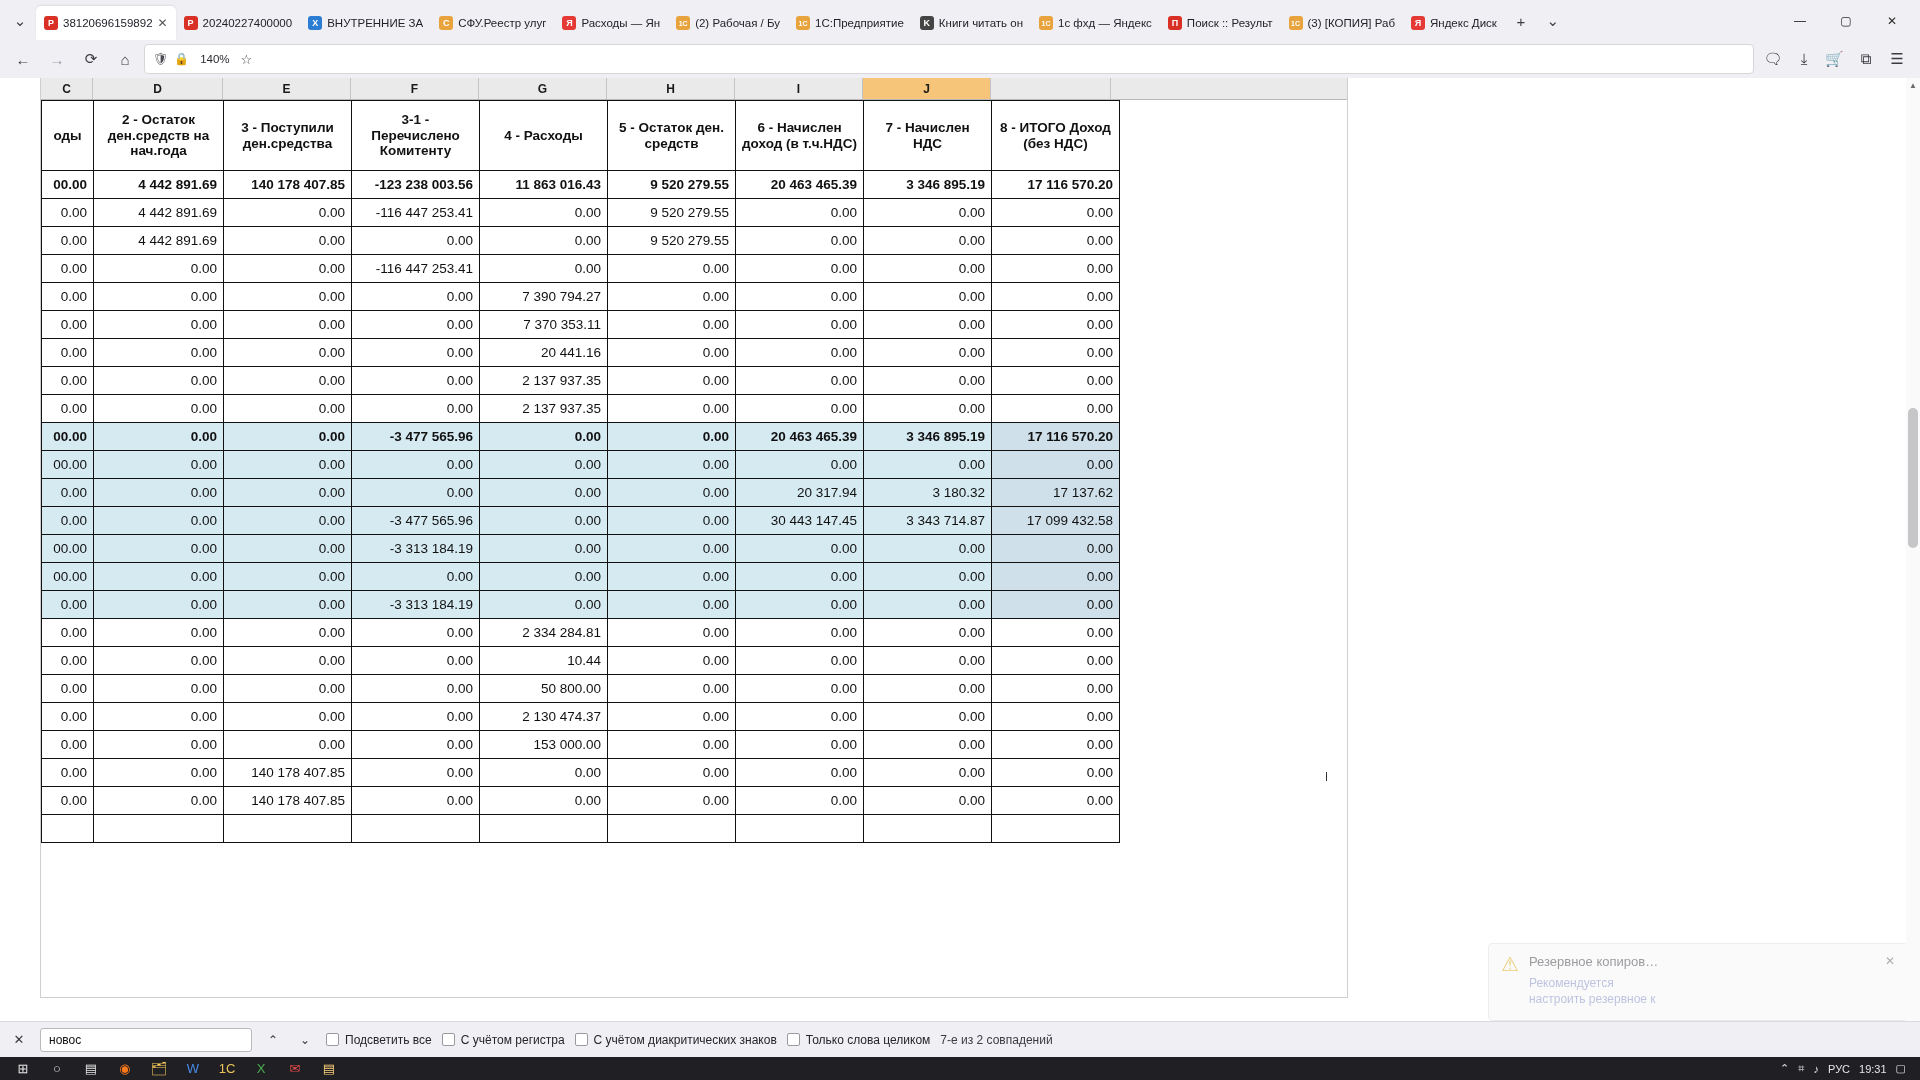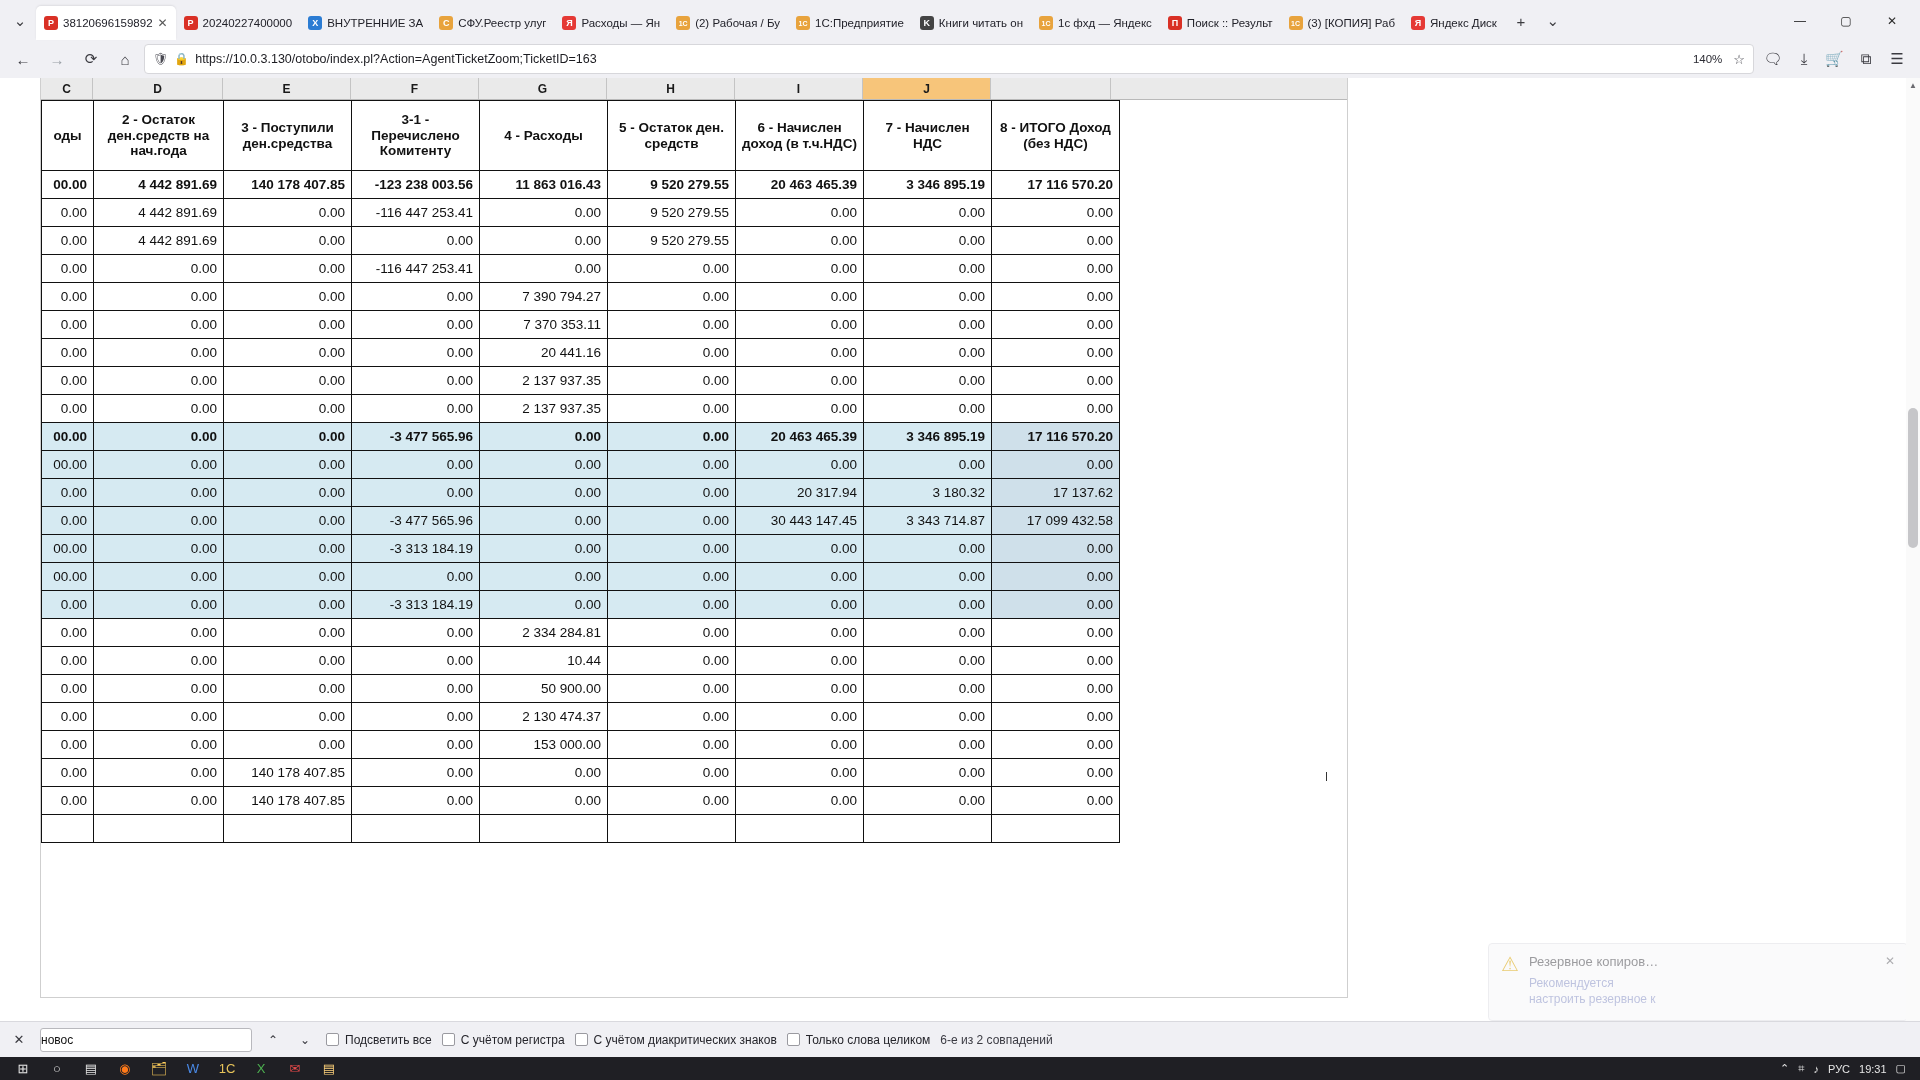--- a/index.html
+++ b/index.html
@@ -150,21 +150,21 @@
   
   .findbar {
     position: absolute; left: 0; bottom: 0; width: 1920px; height: 36px;
     background: #f0f0f4; border-top: 1px solid #d9d9de;
     display: flex; align-items: center; gap: 10px; padding: 0 8px;
     font-size: 12px; color: #25252b;
   }
   .find-close { width: 22px; text-align: center; color: #3a3a40; font-size: 13px; }
   .find-input {
     width: 212px; height: 24px; background: #fff; border: 1px solid #b8b8bd;
-    border-radius: 3px; font-size: 12px; padding: 0 0; color: #111;
+    border-radius: 3px; font-size: 12px; padding: 0 8px; color: #111;
     display: flex; align-items: center;
   }
   .find-nav { width: 22px; text-align: center; color: #3a3a40; font-size: 12px; }
   .find-opt { display: flex; align-items: center; gap: 6px; }
   .cb { width: 13px; height: 13px; border: 1px solid #9a9aa0; background: #fff; border-radius: 2px; display:inline-block; }
   .find-status { color: #3a3a42; }
   .winbar {
     position: absolute; left: 0; top: 1057px; width: 1920px; height: 23px;
     background: #1f1f24; display: flex; align-items: center; padding: 0 6px;
     color: #e6e6e6; font-size: 11px;
@@ -242,21 +242,20 @@
 
   <div class="navbar">
     <div class="navbtn">←</div>
     <div class="navbtn dim">→</div>
     <div class="navbtn">⟳</div>
     <div class="navbtn">⌂</div>
 
     <div class="urlbar">
       <span class="shield">🛡</span>
       <span class="lock">🔒</span>
-      <span class="url-text">https://10.0.3.130/otobo/index.pl?Action=AgentTicketZoom;TicketID=163</span>
       <span class="zoom-badge">140%</span>
       <span class="star">☆</span>
     </div>
 
     <div class="navbar-right">
       <div class="navbtn">🗨</div>
       <div class="navbtn">⤓</div>
       <div class="navbtn">🛒</div>
       <div class="navbtn">⧉</div>
       <div class="navbtn">☰</div>
@@ -503,21 +502,21 @@
               <td>0.00</td>
               <td>0.00</td>
               <td>0.00</td>
               <td>0.00</td>
             </tr>
             <tr>
               <td class="cut">0.00</td>
               <td>0.00</td>
               <td>0.00</td>
               <td>0.00</td>
-              <td>50 900.00</td>
+              <td>50 800.00</td>
               <td>0.00</td>
               <td>0.00</td>
               <td>0.00</td>
               <td>0.00</td>
             </tr>
             <tr>
               <td class="cut">0.00</td>
               <td>0.00</td>
               <td>0.00</td>
               <td>0.00</td>
@@ -619,21 +618,21 @@
       <span>С учётом регистра</span>
     </div>
     <div class="find-opt">
       <span class="cb"></span>
       <span>С учётом диакритических знаков</span>
     </div>
     <div class="find-opt">
       <span class="cb"></span>
       <span>Только слова целиком</span>
     </div>
-    <div class="find-status">6-е из 2 совпадений</div>
+    <div class="find-status">7-е из 2 совпадений</div>
   </div>
 </div>
 
 <div class="winbar">
   <div class="tb-icon">⊞</div>
   <div class="tb-icon">○</div>
   <div class="tb-icon">▤</div>
   <div class="tb-icon" style="color:#ff7a1a">◉</div>
   <div class="tb-icon" style="color:#ffcf5c">🗂</div>
   <div class="tb-icon" style="color:#4a8ae8">W</div>

